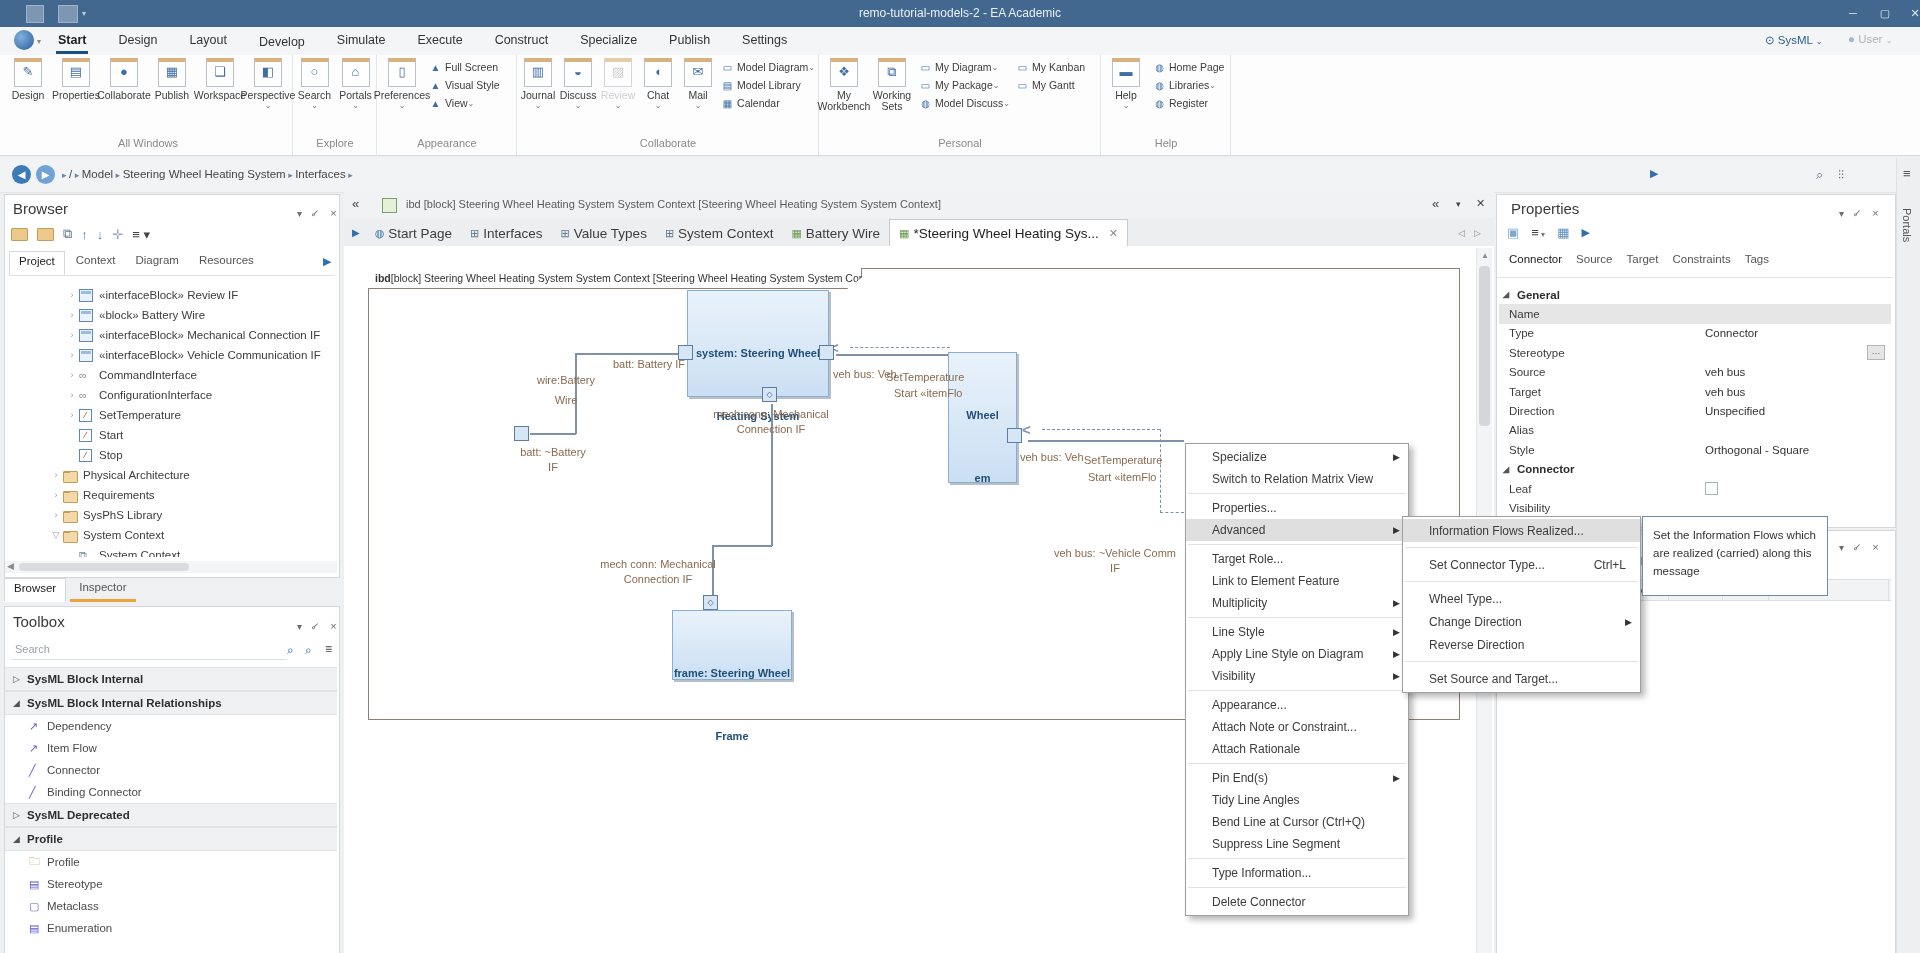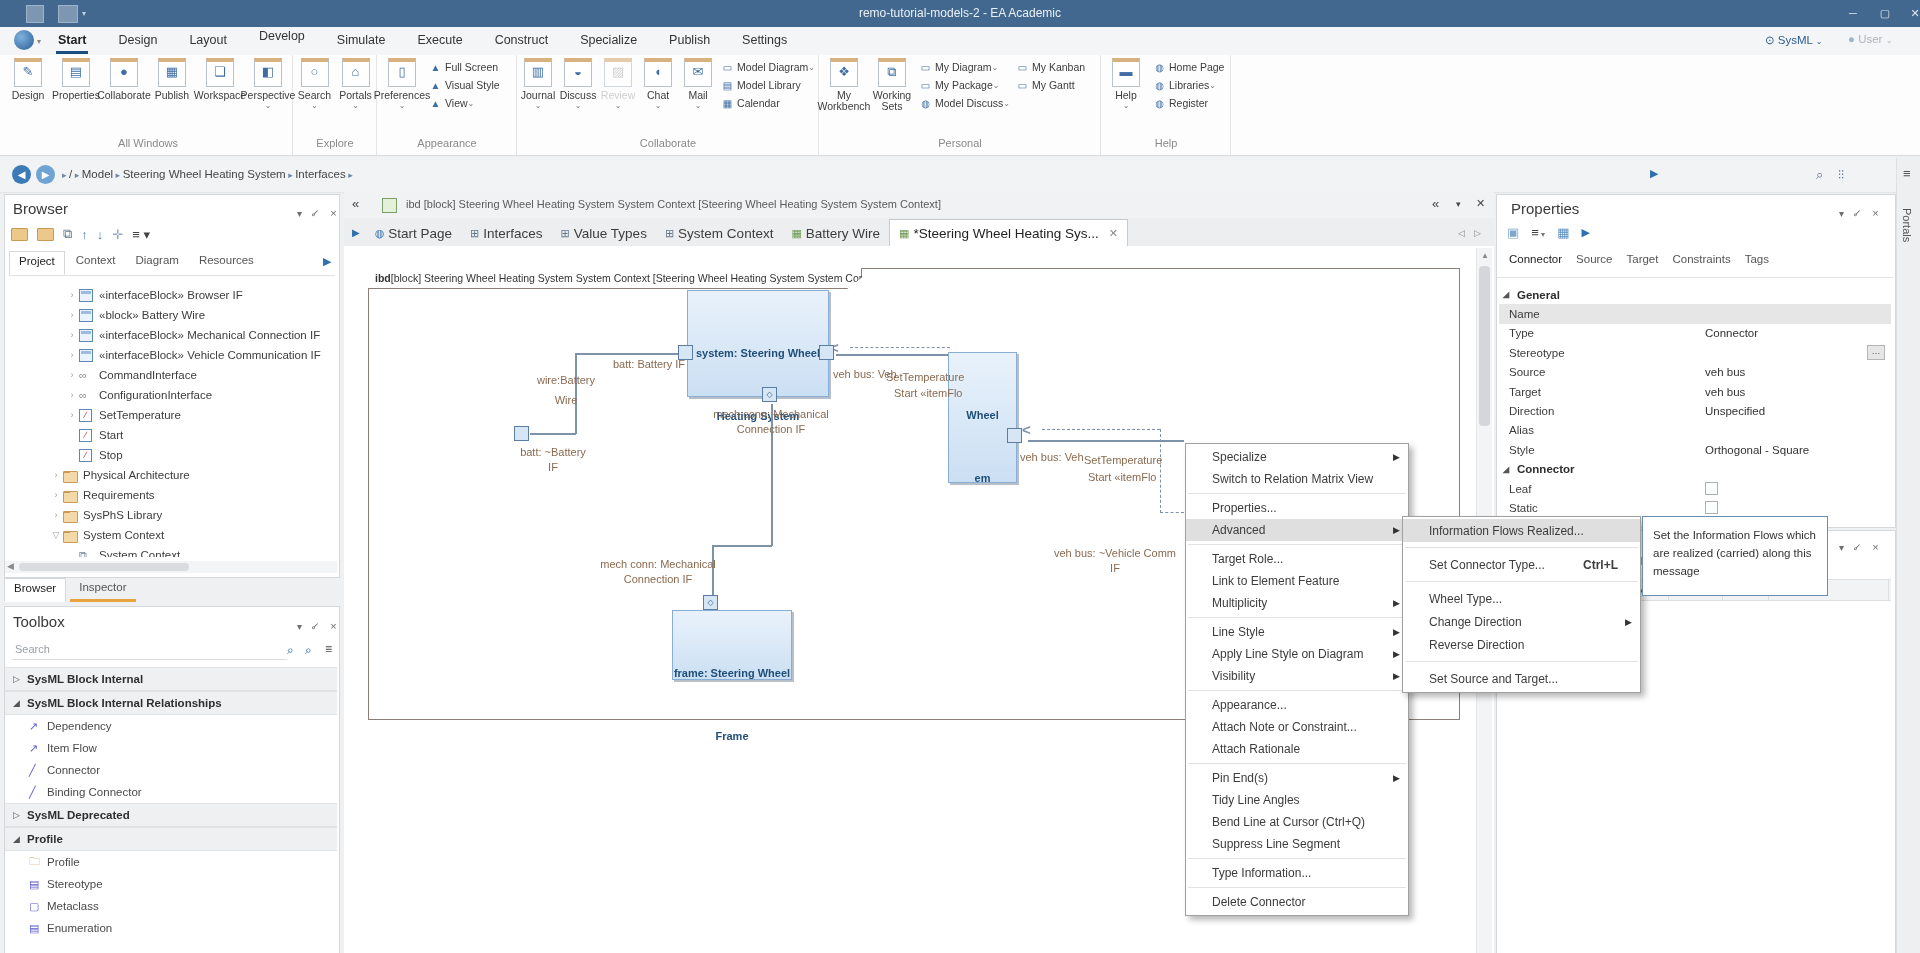--- a/index.html
+++ b/index.html
@@ -81,21 +81,21 @@
   .prow.sec{font-weight:bold;color:#2e2e2e;}
   .prow.hl{background:#e6e6e6;}
   .prow .chk{width:11px;height:11px;border:1px solid #a9b2ba;background:#fdfefe;}
   .ptab{font-size:11.5px;color:#555;margin-right:14px;}
   .ptab.active{color:#222;}
   
   .menu{background:#fff;border:1px solid #a0a0a0;box-shadow:4px 4px 6px rgba(0,0,0,0.28);}
   .mitem{height:22px;display:flex;align-items:center;font-size:12px;color:#3c3c3c;padding-left:26px;padding-right:8px;position:relative;}
   .mitem.hl{background:#dfdfdf;}
   .mitem .marr{position:absolute;right:8px;font-size:9px;color:#333;}
-  .mitem .msc{position:absolute;right:22px;color:#3c3c3c;font-weight:bold;}
+  .mitem .msc{position:absolute;right:14px;color:#3c3c3c;}
   .msep{height:7px;display:flex;align-items:center;}
   .msep div{height:1px;background:#e2e2e2;width:100%;margin:0 2px;}
   #tooltip{left:1642px;top:516px;width:186px;height:80px;background:#fff;border:1px solid #6a8cb0;font-size:11.5px;color:#333;padding:9px 10px;box-sizing:border-box;line-height:18px;}
   .colhdr{font-size:11.5px;color:#444;border-right:1px solid #dcdfe2;display:flex;align-items:center;padding-left:6px;box-sizing:border-box;height:20px;}
   input::placeholder{color:#9aa0a6;}
   .vscroll{background:#f3f4f5;border-left:1px solid #e4e6e8;}
   .vthumb{background:#d4d6d9;border-radius:4px;}
 </style>
 </head>
 <body>
@@ -112,21 +112,21 @@
     <div class="abs winbtn" style="left:1902px;">✕</div>
   </div>
 
   <div class="abs" id="ribbontabs">
     <div class="abs" style="left:14px;top:3px;width:20px;height:20px;border-radius:50%;background:radial-gradient(circle at 35% 35%,#7fb2e0,#2a5c94);"></div>
     <div class="abs" style="left:37px;top:10px;font-size:8px;color:#888;">▾</div>
     <div class="abs" id="rtabs" style="left:56px;top:0;height:28px;display:flex;gap:28px;align-items:flex-start;padding-top:0;">
         <div class="rtab active" style="padding-top: 6px;">Start</div>
         <div class="rtab" style="padding-top: 6px;">Design</div>
         <div class="rtab" style="padding-top: 6px;">Layout</div>
-        <div class="rtab" style="padding-top: 2px;">Develop</div>
+        <div class="rtab" style="padding-top: 8px;">Develop</div>
         <div class="rtab" style="padding-top: 6px;">Simulate</div>
         <div class="rtab" style="padding-top: 6px;">Execute</div>
         <div class="rtab" style="padding-top: 6px;">Construct</div>
         <div class="rtab" style="padding-top: 6px;">Specialize</div>
         <div class="rtab" style="padding-top: 6px;">Publish</div>
         <div class="rtab" style="padding-top: 6px;">Settings</div>
       </div>
     <div class="abs" style="left:1765px;top:6px;font-size:11.5px;color:#2c5d8f;">
       <span style="color:#2c5d8f;">⊙ </span><span>SysML</span> <span style="font-size:8px;">⌄</span>
     </div>
@@ -355,21 +355,21 @@
         <div class="btab">Diagram</div>
         <div class="btab">Resources</div>
       </div>
     <div class="abs" style="left:318px;top:60px;color:#2f6fad;font-size:11px;">▶</div>
     <div class="abs" id="browsertree" style="left:0;top:90px;width:332px;height:272px;overflow:hidden;">
         <div class="trow" style="padding-left: 60px;">
           <div class="texp">›</div>
           <div class="tico">
             <div class="ico-ib abs"></div>
           </div>
-          <div>«interfaceBlock» Browser IF</div>
+          <div>«interfaceBlock» Review IF</div>
         </div>
         <div class="trow" style="padding-left: 60px;">
           <div class="texp">›</div>
           <div class="tico">
             <div class="ico-ib abs"></div>
           </div>
           <div>«block» Battery Wire</div>
         </div>
         <div class="trow" style="padding-left: 60px;">
           <div class="texp">›</div>
@@ -687,24 +687,20 @@
         </div>
         <div class="prow sec">
           <div style="font-size: 8px; color: rgb(85, 85, 85); width: 14px; padding-left: 4px;">◢</div>
           <div>Connector</div>
         </div>
         <div class="prow">
           <div class="plbl">Leaf</div>
           <div class="chk"></div>
         </div>
         <div class="prow">
-          <div class="plbl">Static</div>
-          <div class="chk"></div>
-        </div>
-        <div class="prow">
           <div class="plbl">Visibility</div>
           <div class="pval"></div>
         </div>
       </div>
   </div>
 
   <div class="abs card" style="left:1496px;top:530px;width:398px;height:423px;">
     <div class="abs" style="left:342px;top:6px;">
       <span style="color:#6e6e6e;font-size:10px;">▾</span>
       <span class="pin" style="color:#6e6e6e;font-size:10px;margin-left:5px;">⊸</span>

